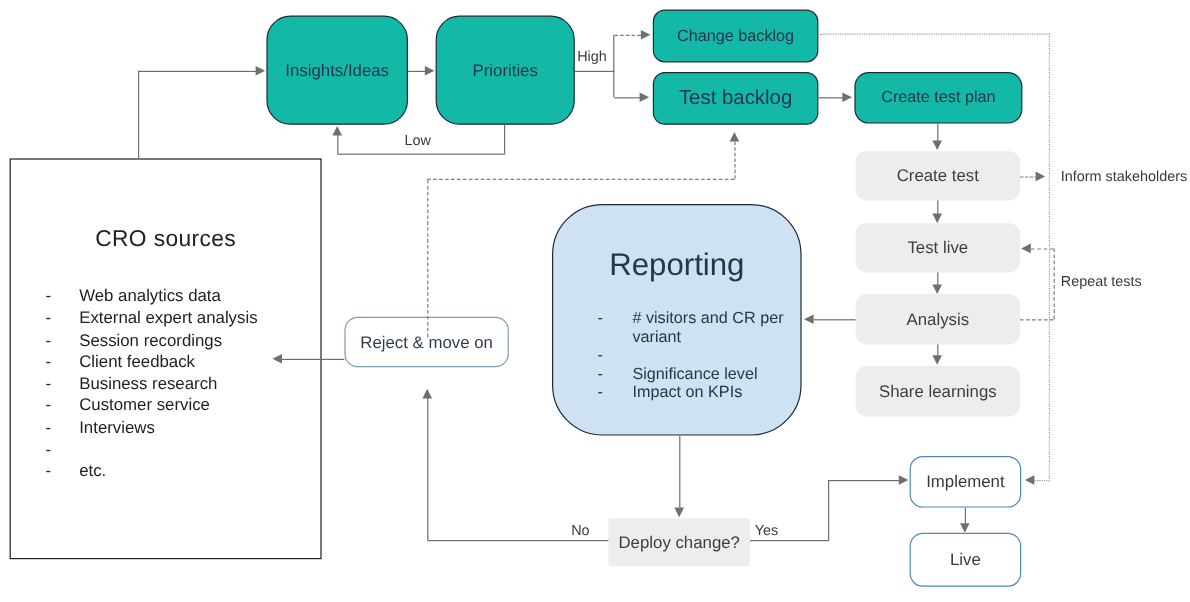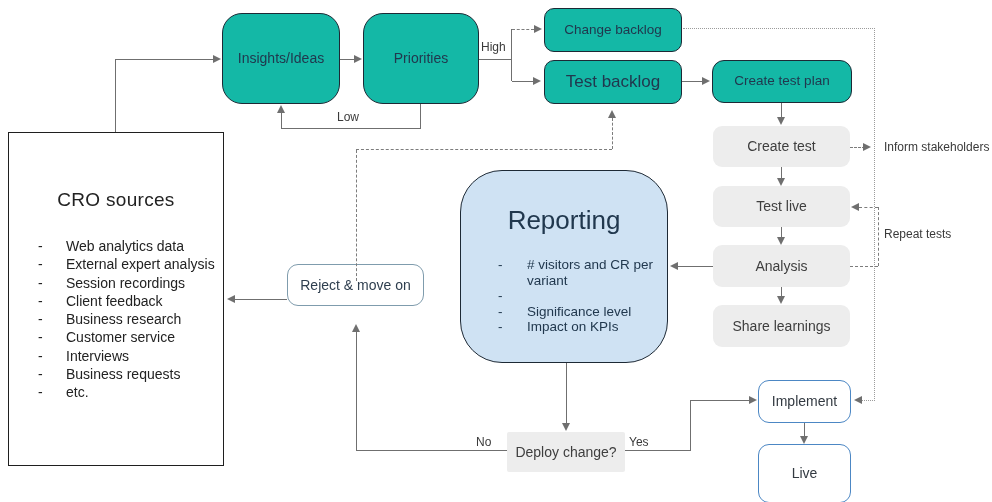--- a/index.html
+++ b/index.html
@@ -20,25 +20,25 @@
   .n-change-backlog  { left:544px; top:8px;   width:138px; height:44px; border-radius:10px; font-size:13.5px; }
   .n-test-backlog    { left:544px; top:60px;  width:138px; height:44px; border-radius:10px; font-size:17px; }
   .n-create-test-plan{ left:712px; top:60px;  width:140px; height:43px; border-radius:12px; font-size:13.5px; }
   .n-create-test     { left:713px; top:126px; width:137px; height:41px; }
   .n-test-live       { left:713px; top:186px; width:137px; height:41px; }
   .n-analysis        { left:713px; top:245px; width:137px; height:42px; }
   .n-share-learnings { left:713px; top:305px; width:137px; height:42px; }
   .n-reject          { left:287px; top:264px; width:137px; height:42px; }
   .n-deploy          { left:507px; top:432px; width:118px; height:40px; border-radius:2px; }
   .n-implement       { left:758px; top:380px; width:93px;  height:43px; }
-  .n-live            { left:758px; top:444px; width:93px;  height:59px; }
+  .n-live            { left:758px; top:444px; width:93px;  height:45px; }
 
   
   .panel { position:absolute; display:block; text-align:left; }
-  .n-cro { left:8px; top:132px; width:216px; height:334px; background:#fff;
+  .n-cro { left:8px; top:132px; width:260px; height:334px; background:#fff;
            border:1.6px solid #1f1f1f; color:#222; }
   .n-cro .panel-title { margin-top:56px; text-align:center; font-size:19px; letter-spacing:.3px; }
   .n-cro ul { margin-top:26px; padding-left:29px; list-style:none; font-size:14px; line-height:18.3px; }
   .n-reporting { left:460px; top:170px; width:208px; height:193px; background:#cfe2f3;
                  border:1.6px solid #1d2935; border-radius:42px; color:#21384e; }
   .n-reporting .panel-title { margin-top:34px; text-align:center; font-size:26px; }
   .n-reporting ul { margin-top:21px; padding-left:37px; list-style:none; font-size:13.5px; line-height:15.6px; }
   li { display:flex; }
   li .dash { flex:0 0 28px; }
   .n-reporting li .dash { flex:0 0 29px; }
@@ -97,21 +97,20 @@
       <li>
           <span class="dash">-</span>
           <span class="txt">Customer service</span>
         </li>
       <li>
           <span class="dash">-</span>
           <span class="txt">Interviews</span>
         </li>
       <li>
           <span class="dash">-</span>
-          <span class="txt">Business requests</span>
         </li>
       <li>
           <span class="dash">-</span>
           <span class="txt">etc.</span>
         </li>
     </ul>
   </div>
 
   <div class="panel n-reporting">
     <div class="panel-title">Reporting</div>

